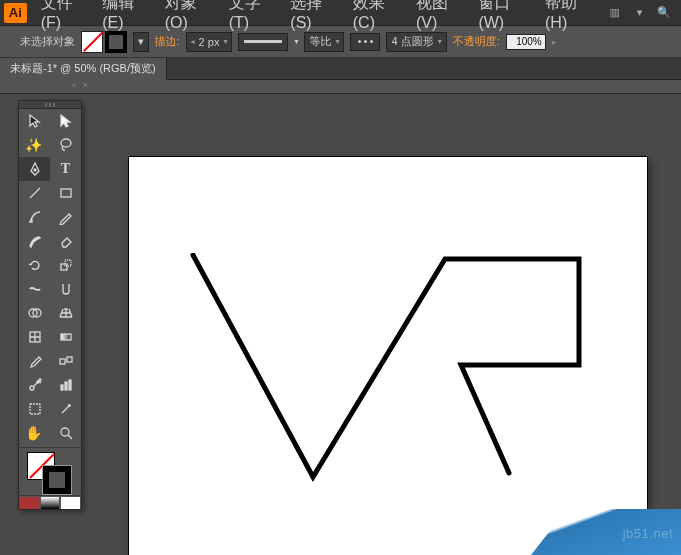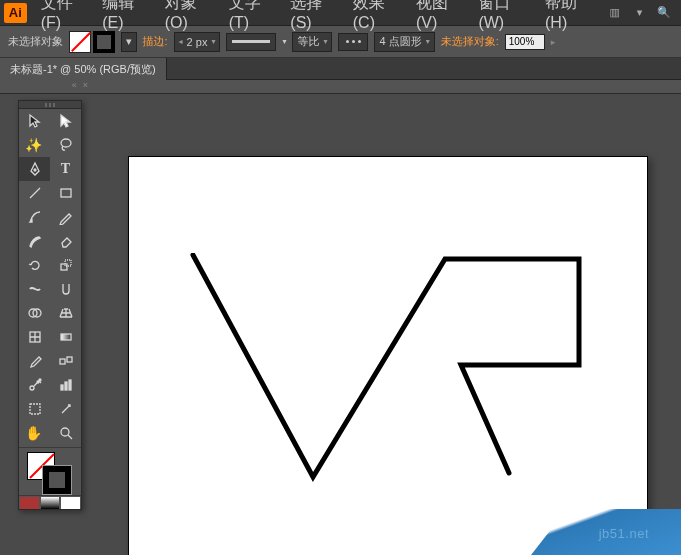--- a/index.html
+++ b/index.html
@@ -2,56 +2,56 @@
 <html><head>
 <meta charset="utf-8">
 <style>
 *{box-sizing:border-box;margin:0;padding:0;font-family:"Microsoft YaHei",Arial,sans-serif;font-size:11px;color:#ccc;-webkit-user-select:none;user-select:none}
 body{background:#4a4a4a;width:681px;height:555px;overflow:hidden;position:relative}
 .menubar{height:26px;background:#333;display:flex;align-items:center;padding:0 4px;border-bottom:1px solid #222}
 .ai-logo{width:24px;height:20px;background:#ff7f00;color:#3a0a00;font-weight:bold;font-size:13px;display:flex;align-items:center;justify-content:center;margin-right:8px;border-radius:2px}
 .menu-item{padding:0 6px;cursor:default;font-size:16px}
 .menu-spacer{flex:1}
 .menu-icon{width:20px;height:16px;margin:0 3px;display:flex;align-items:center;justify-content:center;color:#aaa}
-.optbar{height:32px;background:#535353;display:flex;align-items:center;padding:0 8px;gap:6px;border-bottom:1px solid #333}
+.optbar{height:32px;background:#535353;display:flex;align-items:center;padding:0 20px;gap:6px;border-bottom:1px solid #333}
 .opt-label{color:#ccc;white-space:nowrap}
 .opt-label.orange{color:#ff9a3a}
 .swatch{width:22px;height:22px;border:1px solid #222;position:relative;background:#fff}
 .swatch.none::after{content:"";position:absolute;left:-2px;top:9px;width:26px;height:2px;background:red;transform:rotate(-45deg)}
 .swatch.black-border{background:#535353;border:4px solid #000}
 .swatch-group{display:flex;gap:2px;align-items:center}
 .dd{height:20px;background:#3a3a3a;border:1px solid #222;display:flex;align-items:center;padding:0 4px;gap:4px}
 .dd .arrow{font-size:8px;color:#999}
 .stroke-prev{width:50px;height:18px;background:#3a3a3a;border:1px solid #222;display:flex;align-items:center;justify-content:center}
 .stroke-prev .line{width:38px;height:3px;background:#ccc}
 .dots-prev{width:30px;height:18px;background:#3a3a3a;border:1px solid #222;display:flex;align-items:center;justify-content:center;gap:3px}
 .dots-prev .dot{width:3px;height:3px;background:#ccc;border-radius:50%}
-.pct-field{width:40px;height:16px;background:#ededed;border:1px solid #222;color:#000;padding:0 3px;font-size:10px}
-.tabbar{height:22px;background:#3a3a3a;display:flex;align-items:flex-start;border-bottom:1px solid #222}
+.pct-field{width:40px;height:16px;background:#ededed;border:1px solid #222;color:#000;text-align:right;padding:0 3px;font-size:10px}
+.tabbar{height:22px;background:#3a3a3a;display:flex;align-items:center;border-bottom:1px solid #222}
 .doc-tab{height:22px;background:#535353;padding:0 10px;display:flex;align-items:center;font-size:11px;border-right:1px solid #222;color:#ddd}
 .tabbar-extra{height:14px;background:#535353;border-bottom:1px solid #2a2a2a;display:flex;justify-content:flex-end;padding-right:590px}
 .tabbar-extra span{font-size:9px;color:#888;margin:0 3px}
 .workspace{position:absolute;top:94px;left:0;right:0;bottom:0;background:#4a4a4a}
 .toolbox{position:absolute;left:18px;top:6px;width:64px;background:#535353;border:1px solid #2a2a2a;box-shadow:2px 2px 6px rgba(0,0,0,.4)}
 .toolbox-header{height:8px;background:#414141;border-bottom:1px solid #2a2a2a;display:flex;align-items:center;justify-content:center;gap:2px}
 .toolbox-header .grip{width:2px;height:4px;background:#666}
 .tool-grid{display:grid;grid-template-columns:1fr 1fr}
 .tool{height:24px;border:0;display:flex;align-items:center;justify-content:center;color:#d8d8d8;cursor:default}
 .tool.active{background:#3a3a3a}
 .tool svg{width:16px;height:16px;stroke:#d8d8d8;fill:none;stroke-width:1.3}
 .tool .glyph{font-size:14px;color:#d8d8d8}
 .fill-stroke{height:48px;position:relative;border-top:1px solid #3a3a3a;margin-top:2px}
 .fs-fill{position:absolute;left:8px;top:4px;width:28px;height:28px;background:#fff;border:1px solid #000}
 .fs-fill::after{content:"";position:absolute;left:-3px;top:12px;width:34px;height:2px;background:red;transform:rotate(-45deg)}
 .fs-stroke{position:absolute;left:24px;top:18px;width:28px;height:28px;background:#535353;border:6px solid #000;box-shadow:0 0 0 1px #999}
 .mini-swatches{height:14px;display:flex;border-top:1px solid #3a3a3a}
 .mini-swatches div{flex:1;height:12px;margin:1px}
 .artboard-area{position:absolute;left:128px;top:62px;width:520px;height:400px;background:#fff;box-shadow:3px 3px 8px rgba(0,0,0,.4);border:1px solid #000}
 .vr-path{position:absolute;left:60px;top:96px}
-.watermark{position:absolute;right:32px;bottom:14px;color:#6aa9d8;font-size:13px;font-family:Arial;letter-spacing:.5px}
+.watermark{position:absolute;right:8px;bottom:14px;color:#6aa9d8;font-size:13px;font-family:Arial;letter-spacing:.5px}
 .watermark-banner{position:absolute;right:0;bottom:0;width:150px;height:46px;background:linear-gradient(160deg,transparent 28%,#2e7ab8 32%,#3c8fd1 100%);clip-path:polygon(24% 0,100% 0,100% 100%,0 100%)}
 </style>
 </head>
 <body>
 
 <div class="menubar">
   <div class="ai-logo">Ai</div>
   <div class="menu-item">文件(F)</div>
   <div class="menu-item">编辑(E)</div>
   <div class="menu-item">对象(O)</div>
@@ -90,21 +90,21 @@
   </div>
   <div class="dots-prev">
     <div class="dot"></div>
       <div class="dot"></div>
       <div class="dot"></div>
   </div>
   <div class="dd">
     <span>4 点圆形</span>
     <span class="arrow">▾</span>
   </div>
-  <span class="opt-label orange">未选择对象:</span>
+  <span class="opt-label orange">不透明度:</span>
   <input class="pct-field" value="100%" style="">
   <span class="arrow" style="font-size:9px;color:#888">▸</span>
 </div>
 
 <div class="tabbar">
   <div class="doc-tab">未标题-1* @ 50% (RGB/预览)</div>
 </div>
 <div class="tabbar-extra">
   <span>«</span>
   <span>×</span>

